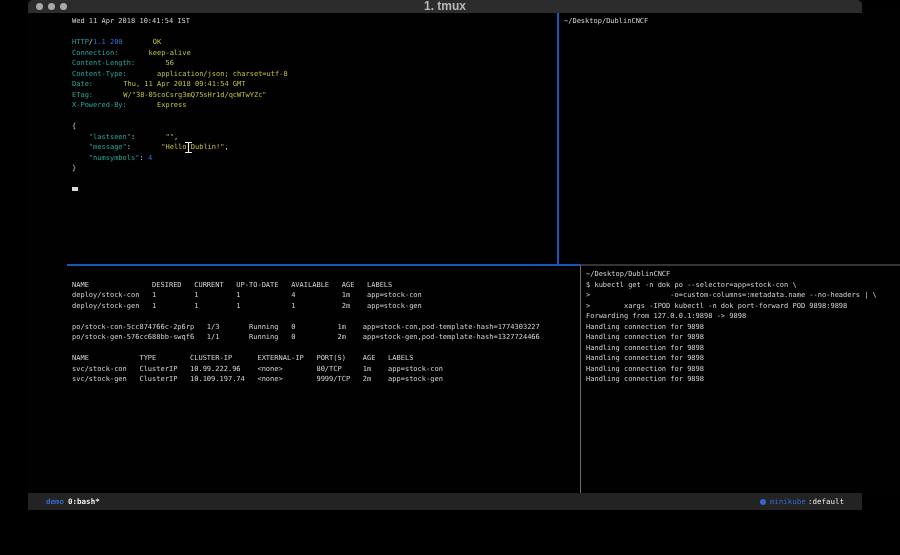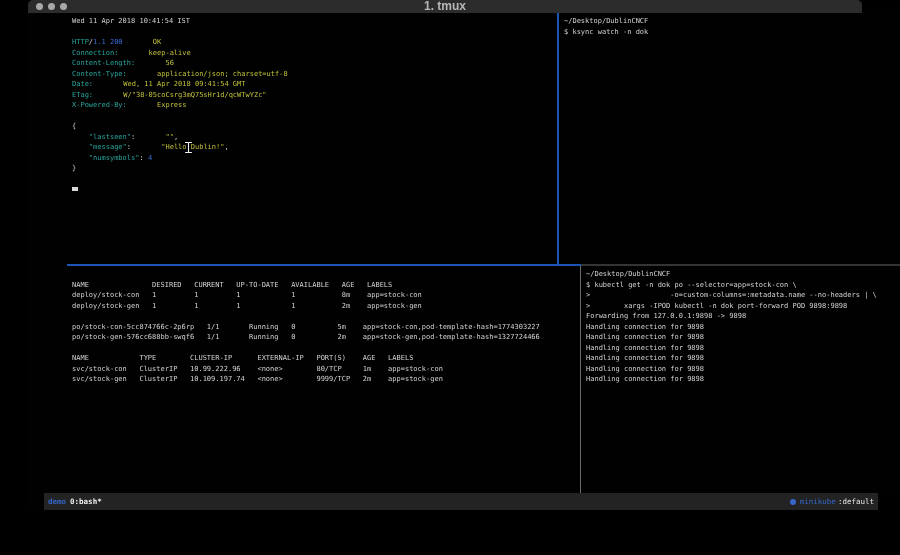--- a/index.html
+++ b/index.html
@@ -22,23 +22,23 @@
   .hdiv-blue{position:absolute;left:0;top:251px;width:514px;height:2px;background:#1d55b4;}
   .hdiv-gray{position:absolute;left:514px;top:251px;width:320px;height:2px;background:#343434;}
   .vdiv-bottom{position:absolute;left:513px;top:253px;width:1px;height:227px;background:#6b6b6b;}
   .tl{white-space:pre;font-size:7px;line-height:10.5px;height:10.5px;color:#d4d4d4;}
   .c-fg{color:#d4d4d4;}
   .c-cyan{color:#2aa69e;}
   .c-yellow{color:#c2c23c;padding-left:26px;}
   .c-blue{color:#3d6bd8;}
   .c-cursor{display:inline-block;width:6px;height:4px;background:#d9d9d9;}
   .ibeam{position:absolute;left:117px;top:128px;}
-  .statusbar{position:absolute;left:16px;top:493px;width:834px;height:17px;background:#232323;
+  .statusbar{position:absolute;left:0;top:493px;width:834px;height:17px;background:#232323;
              display:flex;align-items:center;justify-content:space-between;
-             padding:0 4px;box-sizing:border-box;font-size:7.5px;}
+             padding:0 18px;box-sizing:border-box;font-size:7.5px;}
   .status-left{display:flex;align-items:center;gap:4px;}
   .sess{color:#3566c9;font-weight:bold;}
   .win{color:#f0f0f0;font-weight:bold;}
   .status-right{display:flex;align-items:center;gap:2px;}
   .kicon{width:6px;height:6px;border-radius:50%;background:#3566c9;display:inline-block;margin-right:2px;}
   .ctx{color:#3566c9;font-weight:normal;}
   .ns{color:#e8e8e8;}
 </style>
 </head>
 <body>
@@ -56,46 +56,45 @@
     </div>
 
     <div class="content">
       <div class="pane pane-tl">
           <div class="tl"><span class="c-fg">Wed 11 Apr 2018 10:41:54 IST</span></div>
           <div class="tl"> </div>
           <div class="tl"><span class="c-cyan">HTTP</span><span class="c-fg">/</span><span class="c-blue">1.1 200</span><span class="c-fg"> </span><span class="c-yellow">OK</span></div>
           <div class="tl"><span class="c-cyan">Connection:</span><span class="c-yellow"> keep-alive</span></div>
           <div class="tl"><span class="c-cyan">Content-Length:</span><span class="c-yellow"> 56</span></div>
           <div class="tl"><span class="c-cyan">Content-Type:</span><span class="c-yellow"> application/json; charset=utf-8</span></div>
-          <div class="tl"><span class="c-cyan">Date:</span><span class="c-yellow"> Wed, 11 Apr 2018 09:41:54 GMT</span></div>
+          <div class="tl"><span class="c-cyan">Date:</span><span class="c-yellow"> Thu, 11 Apr 2018 09:41:54 GMT</span></div>
           <div class="tl"><span class="c-cyan">ETag:</span><span class="c-yellow"> W/"38-05coCsrg3mQ75sHr1d/qcWTwYZc"</span></div>
           <div class="tl"><span class="c-cyan">X-Powered-By:</span><span class="c-yellow"> Express</span></div>
           <div class="tl"> </div>
           <div class="tl"><span class="c-fg">{</span></div>
           <div class="tl"><span class="c-fg">    </span><span class="c-cyan">"lastseen"</span><span class="c-fg">: </span><span class="c-yellow">""</span><span class="c-fg">,</span></div>
           <div class="tl"><span class="c-fg">    </span><span class="c-cyan">"message"</span><span class="c-fg">: </span><span class="c-yellow">"Hello Dublin!"</span><span class="c-fg">,</span></div>
           <div class="tl"><span class="c-fg">    </span><span class="c-cyan">"numsymbols"</span><span class="c-fg">: </span><span class="c-blue">4</span></div>
           <div class="tl"><span class="c-fg">}</span></div>
           <div class="tl"> </div>
           <div class="tl"><span class="c-cursor"></span></div>
         </div>
       <div class="vdiv-top"></div>
       <div class="pane pane-tr">
           <div class="tl"><span class="c-fg">~/Desktop/DublinCNCF</span></div>
-          <div class="tl"><span class="c-fg">$ ksync watch -n dok</span></div>
         </div>
       <div class="hdiv-blue"></div>
       <div class="hdiv-gray"></div>
       <div class="pane pane-bl">
           <div class="tl"> </div>
           <div class="tl"><span class="c-fg">NAME               DESIRED   CURRENT   UP-TO-DATE   AVAILABLE   AGE   LABELS</span></div>
-          <div class="tl"><span class="c-fg">deploy/stock-con   1         1         1            1           8m    app=stock-con</span></div>
+          <div class="tl"><span class="c-fg">deploy/stock-con   1         1         1            4           1m    app=stock-con</span></div>
           <div class="tl"><span class="c-fg">deploy/stock-gen   1         1         1            1           2m    app=stock-gen</span></div>
           <div class="tl"> </div>
-          <div class="tl"><span class="c-fg">po/stock-con-5cc874766c-2p6rp   1/1       Running   0          5m    app=stock-con,pod-template-hash=1774303227</span></div>
+          <div class="tl"><span class="c-fg">po/stock-con-5cc874766c-2p6rp   1/3       Running   0          1m    app=stock-con,pod-template-hash=1774303227</span></div>
           <div class="tl"><span class="c-fg">po/stock-gen-576cc688bb-swqf6   1/1       Running   0          2m    app=stock-gen,pod-template-hash=1327724466</span></div>
           <div class="tl"> </div>
           <div class="tl"><span class="c-fg">NAME            TYPE        CLUSTER-IP      EXTERNAL-IP   PORT(S)    AGE   LABELS</span></div>
           <div class="tl"><span class="c-fg">svc/stock-con   ClusterIP   10.99.222.96    &lt;none&gt;        80/TCP     1m    app=stock-con</span></div>
           <div class="tl"><span class="c-fg">svc/stock-gen   ClusterIP   10.109.197.74   &lt;none&gt;        9999/TCP   2m    app=stock-gen</span></div>
         </div>
       <div class="vdiv-bottom"></div>
       <div class="pane pane-br">
           <div class="tl"><span class="c-fg">~/Desktop/DublinCNCF</span></div>
           <div class="tl"><span class="c-fg">$ kubectl get -n dok po --selector=app=stock-con \</span></div>

